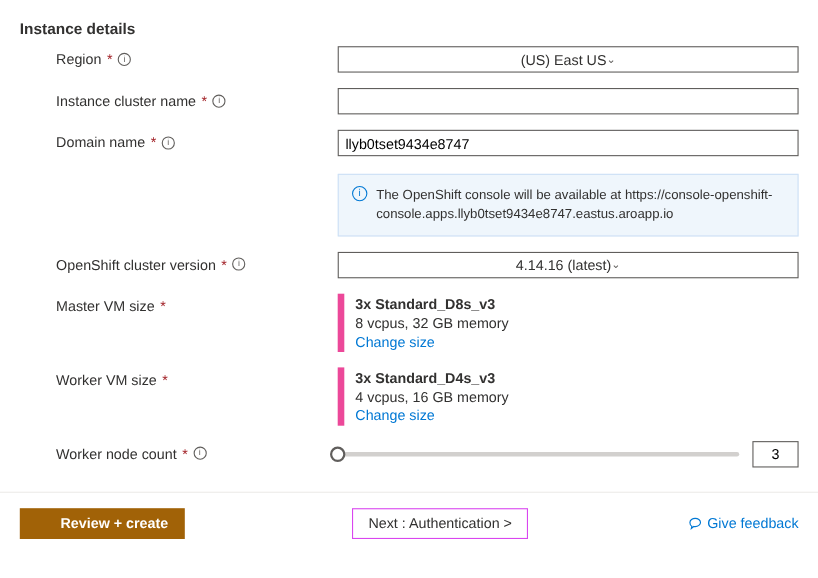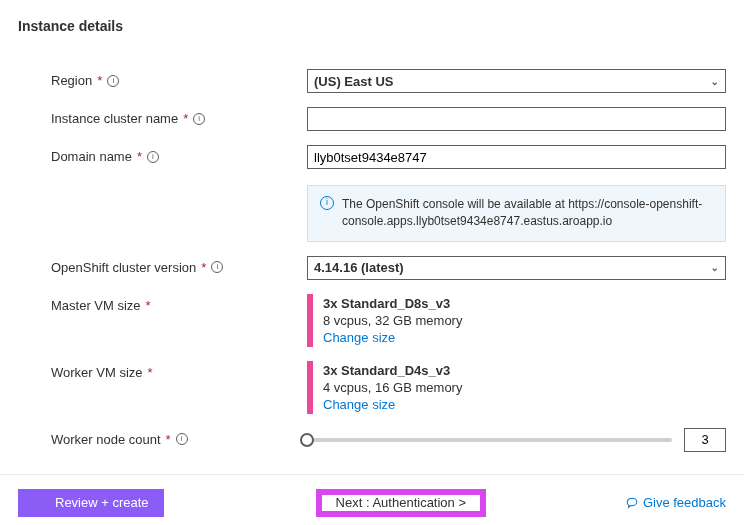--- a/index.html
+++ b/index.html
@@ -8,21 +8,21 @@
     font-size: 13px;
     color: #323130;
     margin: 0;
     padding: 18px 18px 0 18px;
     background: #fff;
     width: 744px;
   }
   .section-title {
     font-weight: 600;
     font-size: 14px;
-    margin-bottom: 35px;
+    margin-bottom: 8px;
   }
   .form-row {
     display: flex;
     align-items: flex-start;
     margin-bottom: 14px;
   }
   .label-col {
     width: 256px;
     padding-top: 4px;
     display: flex;
@@ -58,23 +58,22 @@
     height: 24px;
     border: 1px solid #605e5c;
     padding: 2px 6px;
     font-size: 13px;
     font-family: inherit;
     background: #fff;
   }
   .select {
     display: flex;
     align-items: center;
-    justify-content: space-between;
+    justify-content: center;
     cursor: pointer;
-    font-weight: bold;
   }
   .chevron {
     font-size: 10px;
     color: #605e5c;
   }
   .info-callout {
     display: flex;
     gap: 8px;
     background: #eff6fc;
     border: 1px solid #cde0f6;
@@ -149,35 +148,35 @@
   }
   .btn {
     height: 28px;
     padding: 0 14px;
     font-size: 13px;
     font-family: inherit;
     border: 1px solid transparent;
     cursor: pointer;
   }
   .btn-primary {
-    background: #8b5cf6;
+    background: #a16207;
     color: #fff;
-    font-weight: 400;
+    font-weight: 700;
     padding-left: 36px;
   }
   .btn-disabled {
     background: #f3f2f1;
     color: #a19f9d;
     border: none;
     cursor: default;
   }
   .btn-outline {
     background: #fff;
     color: #323130;
-    border: 6px solid #d946ef;
+    border: 1px solid #d946ef;
   }
   .spacer { width: 132px; }
   .feedback {
     margin-left: auto;
     color: #0078d4;
     display: flex;
     align-items: center;
     gap: 4px;
     cursor: pointer;
     font-size: 13px;

